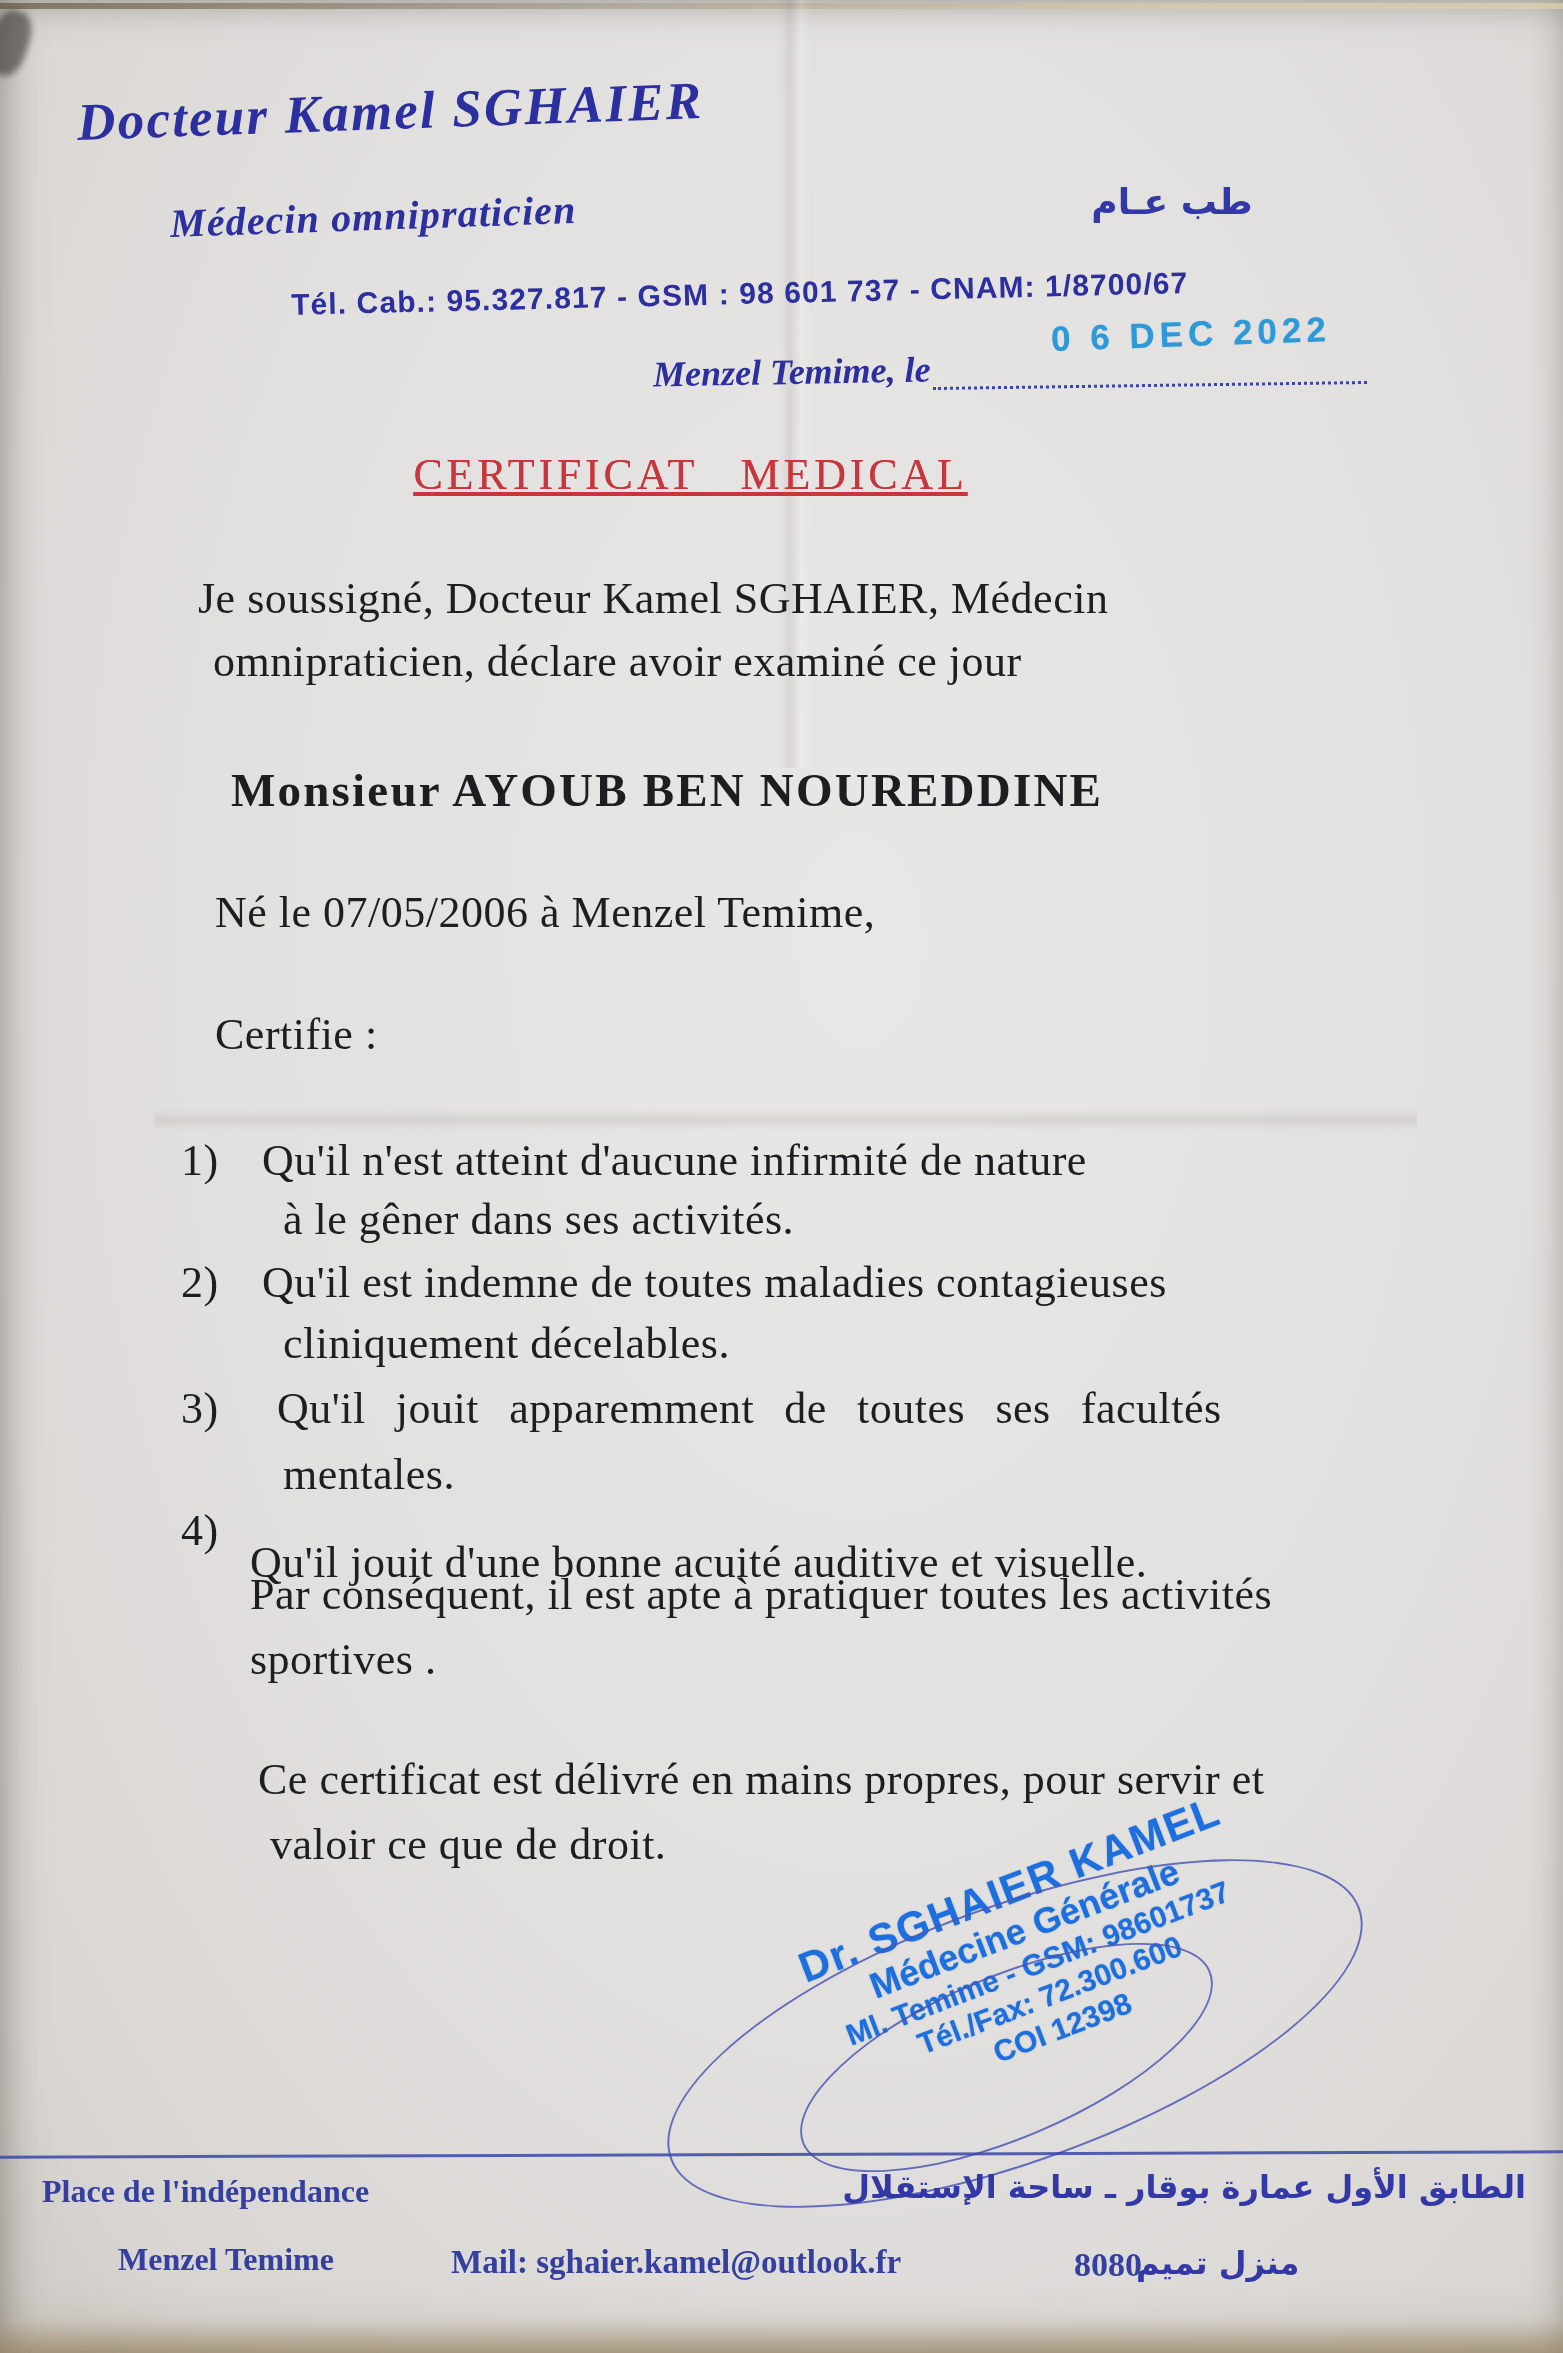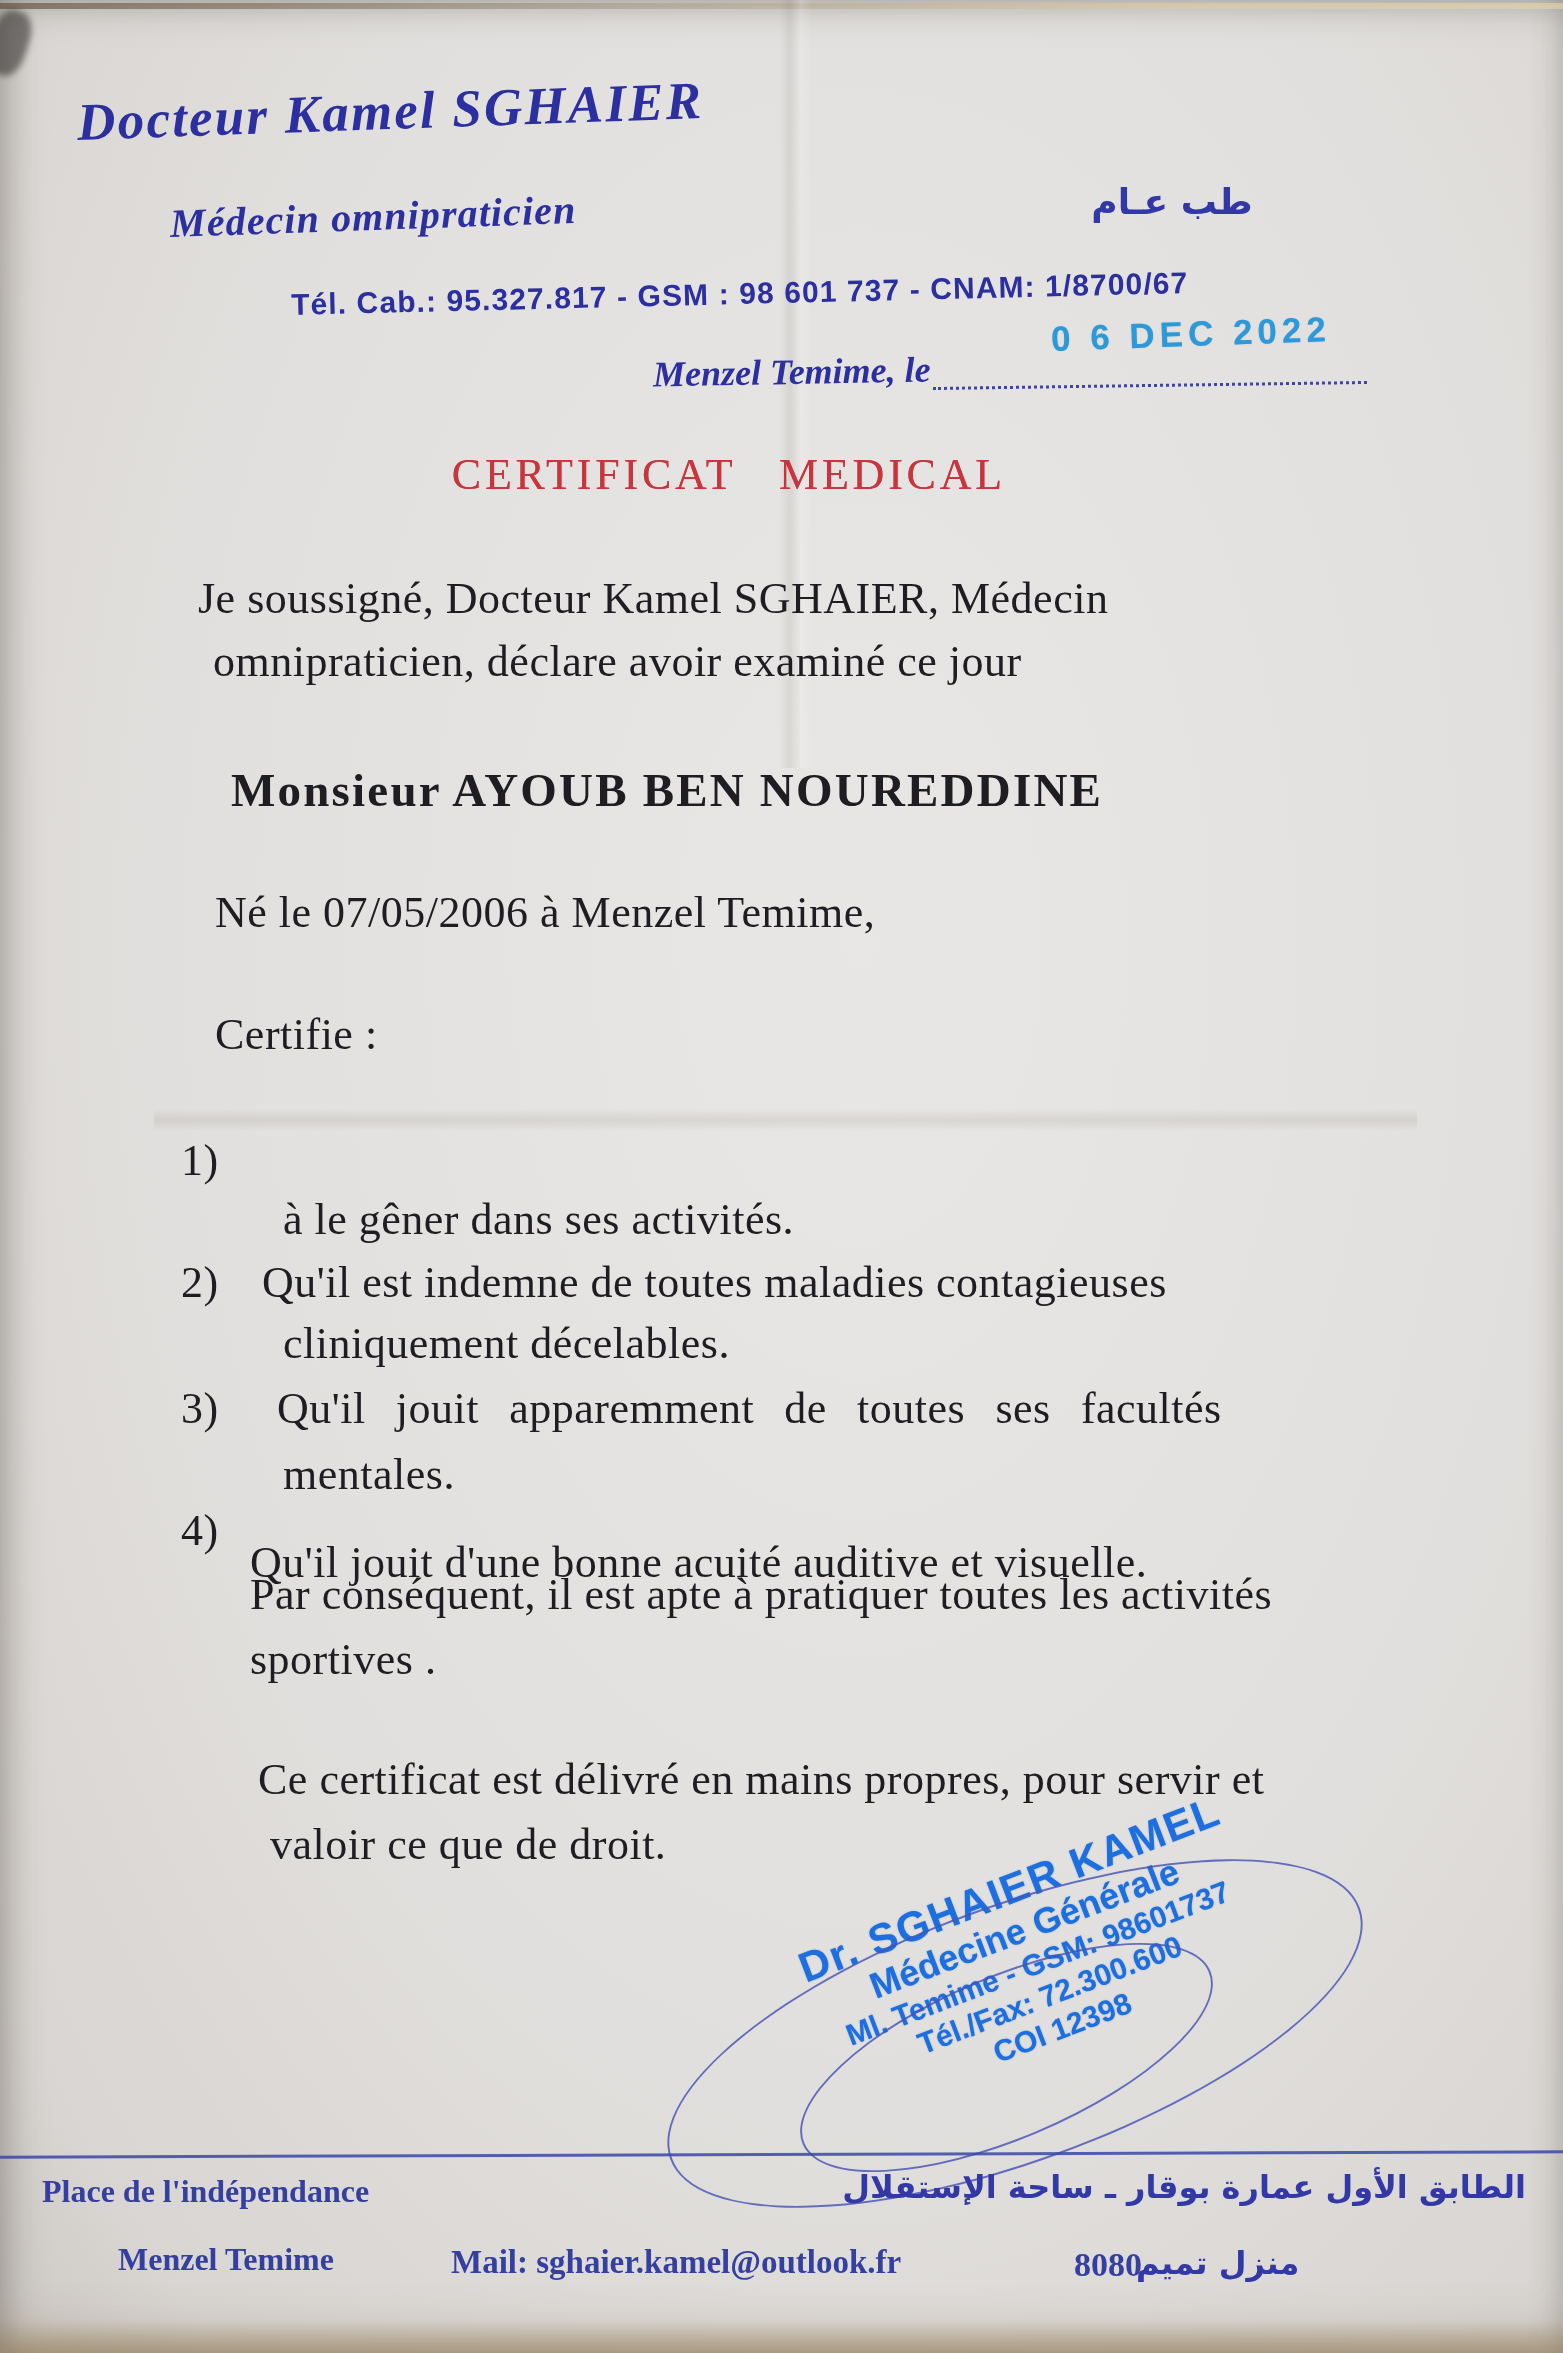--- a/index.html
+++ b/index.html
@@ -52,32 +52,33 @@
   <div class="txt script blue" style="left:77px;top:81px;font-size:53px;transform:rotate(-2deg);letter-spacing:2.2px;">Docteur Kamel SGHAIER</div>
   <div class="txt script blue" style="left:170px;top:193px;font-size:40px;transform:rotate(-2deg);letter-spacing:1.1px;">Médecin omnipraticien</div>
   <div class="txt ar" style="left:1043px;top:181px;width:258px;text-align:center;font-size:36px;">طب عـام</div>
 
   <div class="txt sans bold blue" style="left:291px;top:277px;font-size:30px;letter-spacing:1.1px;transform:rotate(-1.4deg);">Tél. Cab.: 95.327.817 - GSM : 98 601 737 - CNAM: 1/8700/67</div>
 
   <div class="txt script blue" style="left:653px;top:351px;font-size:36px;transform:rotate(-1deg);">Menzel Temime, le</div>
   <div class="dotline" style="left:933px;top:384px;width:434px;transform:rotate(-0.8deg);"></div>
   <div class="txt sans bold datestamp" style="left:1051px;top:314px;font-size:35px;transform:rotate(-2deg);">0 6 DEC 2022</div>
 
-  <div class="txt title-red" style="left:375px;top:449px;width:631px;text-align:right;">CERTIFICAT MEDICAL</div>
+  <div class="txt title-red" style="left:375px;top:449px;width:631px;text-align:center;text-decoration:underline;">CERTIFICAT MEDICAL</div>
 
   <div class="txt body-line" style="left:198px;top:573px;">Je soussigné, Docteur Kamel SGHAIER, Médecin</div>
   <div class="txt body-line" style="left:213px;top:636px;">omnipraticien, déclare avoir examiné ce jour</div>
 
   <div class="txt body-line bold" style="left:231px;top:763px;font-size:47px;letter-spacing:2.2px;">Monsieur AYOUB BEN NOUREDDINE</div>
 
   <div class="txt body-line" style="left:215px;top:887px;">Né le 07/05/2006 à Menzel Temime,</div>
 
   <div class="txt body-line" style="left:215px;top:1009px;">Certifie :</div>
 
   <div class="txt body-line" style="left:181px;top:1135px;">1)</div>
+  <div class="txt body-line" style="left:262px;top:1135px;">Qu'il n'est atteint d'aucune infirmité de nature</div>
   <div class="txt body-line" style="left:283px;top:1194px;">à le gêner dans ses activités.</div>
 
   <div class="txt body-line" style="left:181px;top:1257px;">2)</div>
   <div class="txt body-line" style="left:262px;top:1257px;">Qu'il est indemne de toutes maladies contagieuses</div>
   <div class="txt body-line" style="left:283px;top:1318px;">cliniquement décelables.</div>
 
   <div class="txt body-line" style="left:181px;top:1383px;">3)</div>
   <div class="txt body-line wide" style="left:277px;top:1383px;">Qu'il jouit apparemment de toutes ses facultés</div>
   <div class="txt body-line" style="left:283px;top:1449px;">mentales.</div>
 

